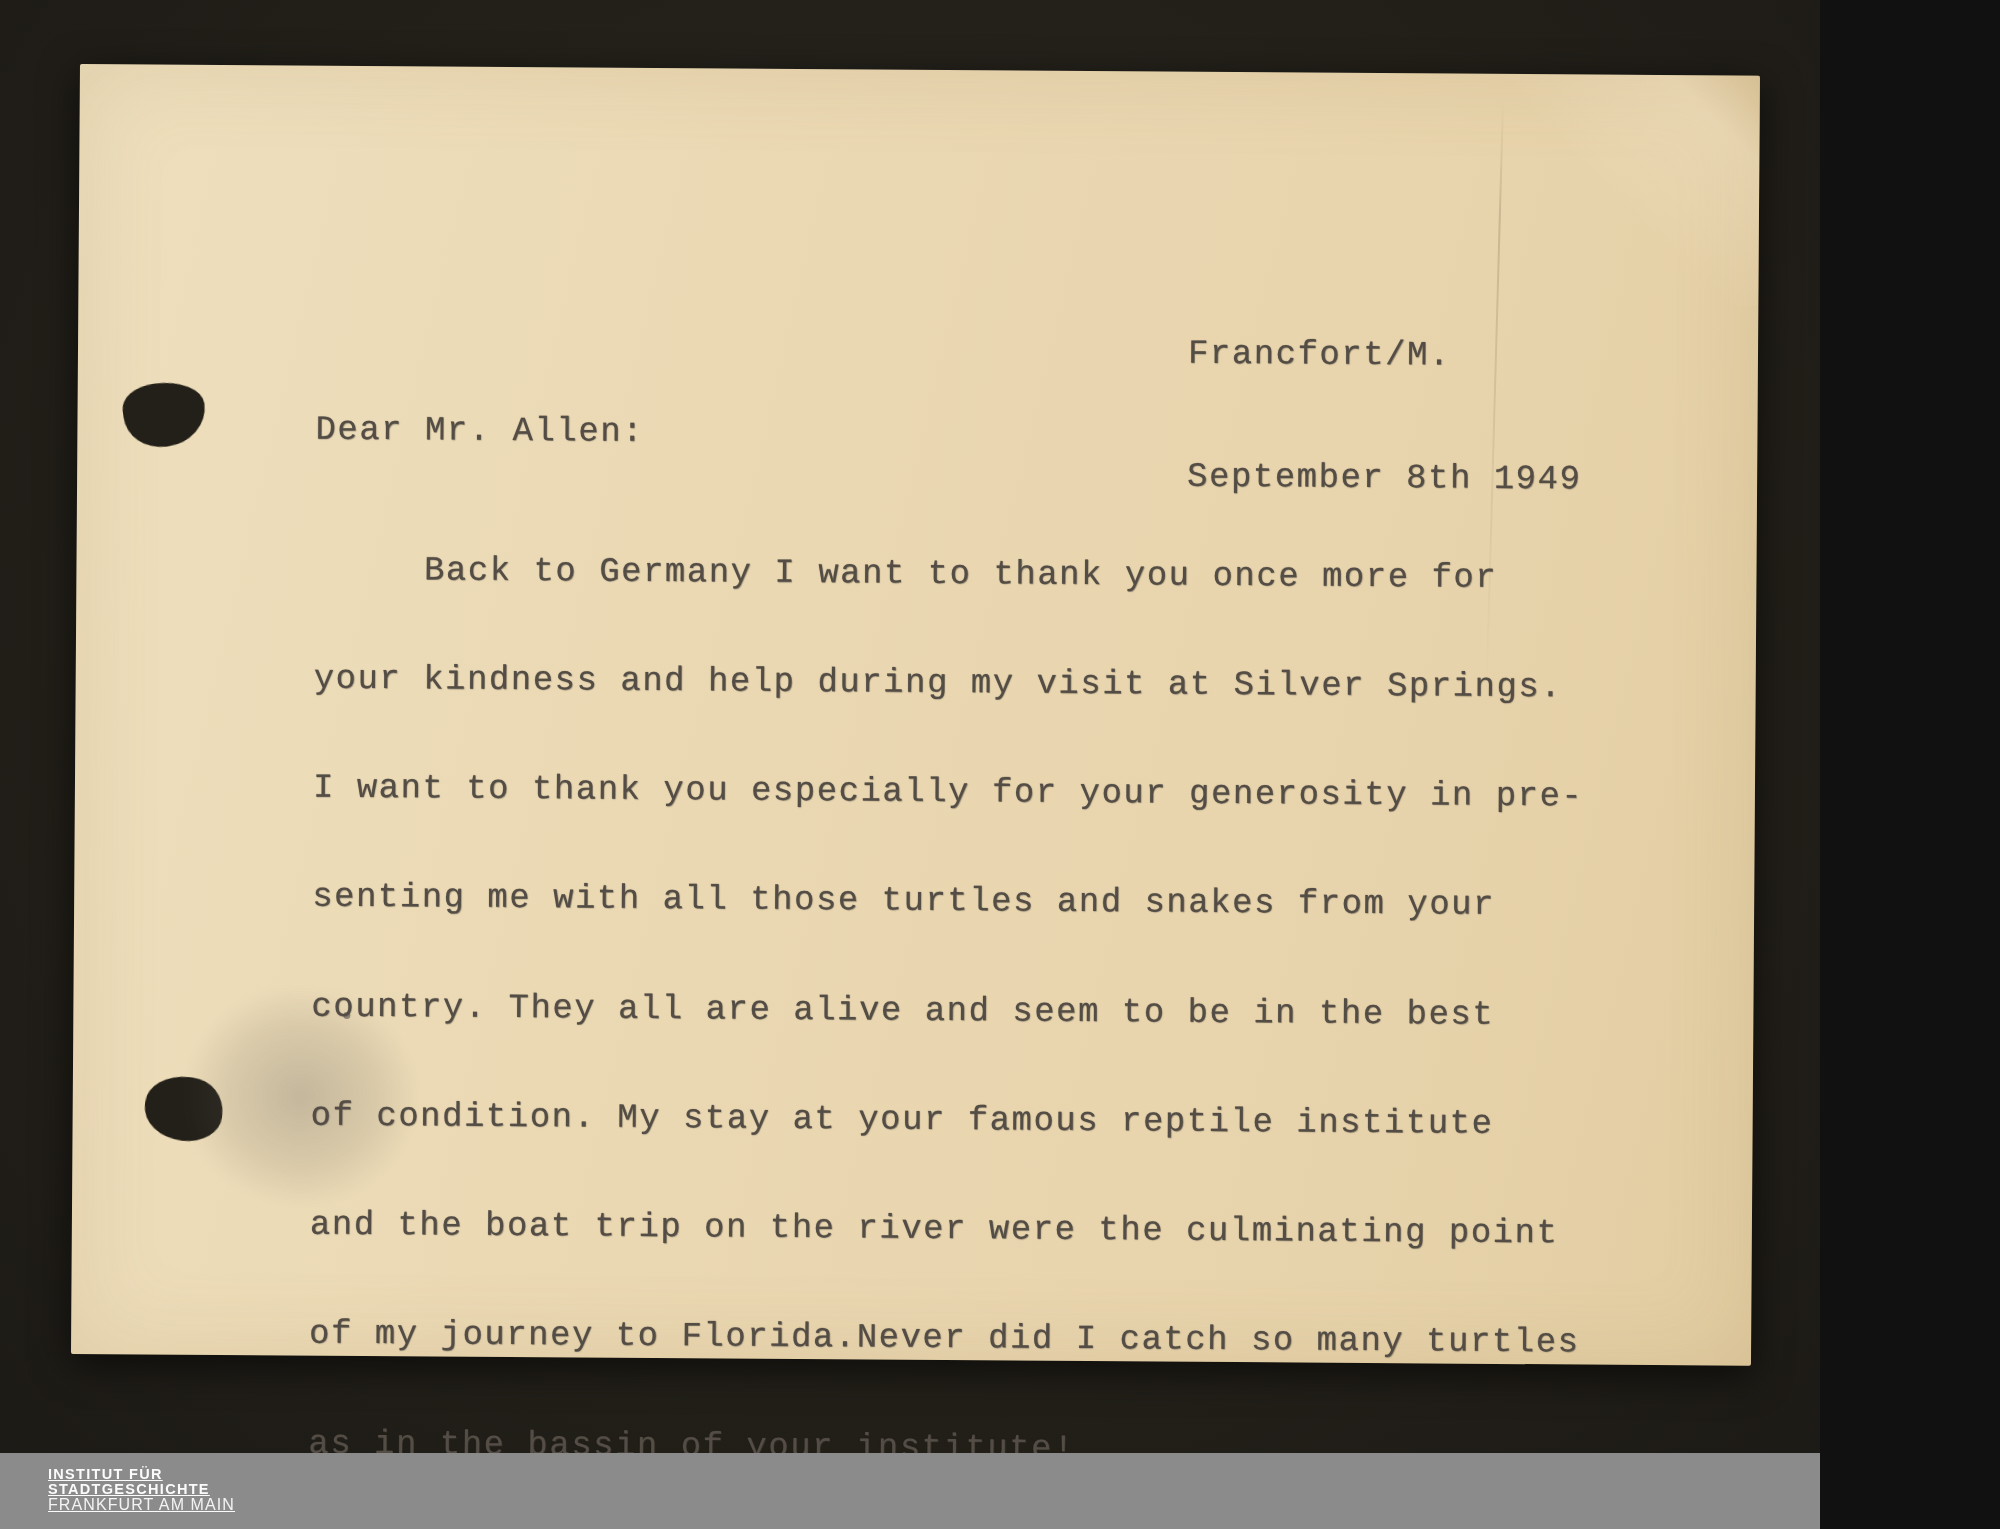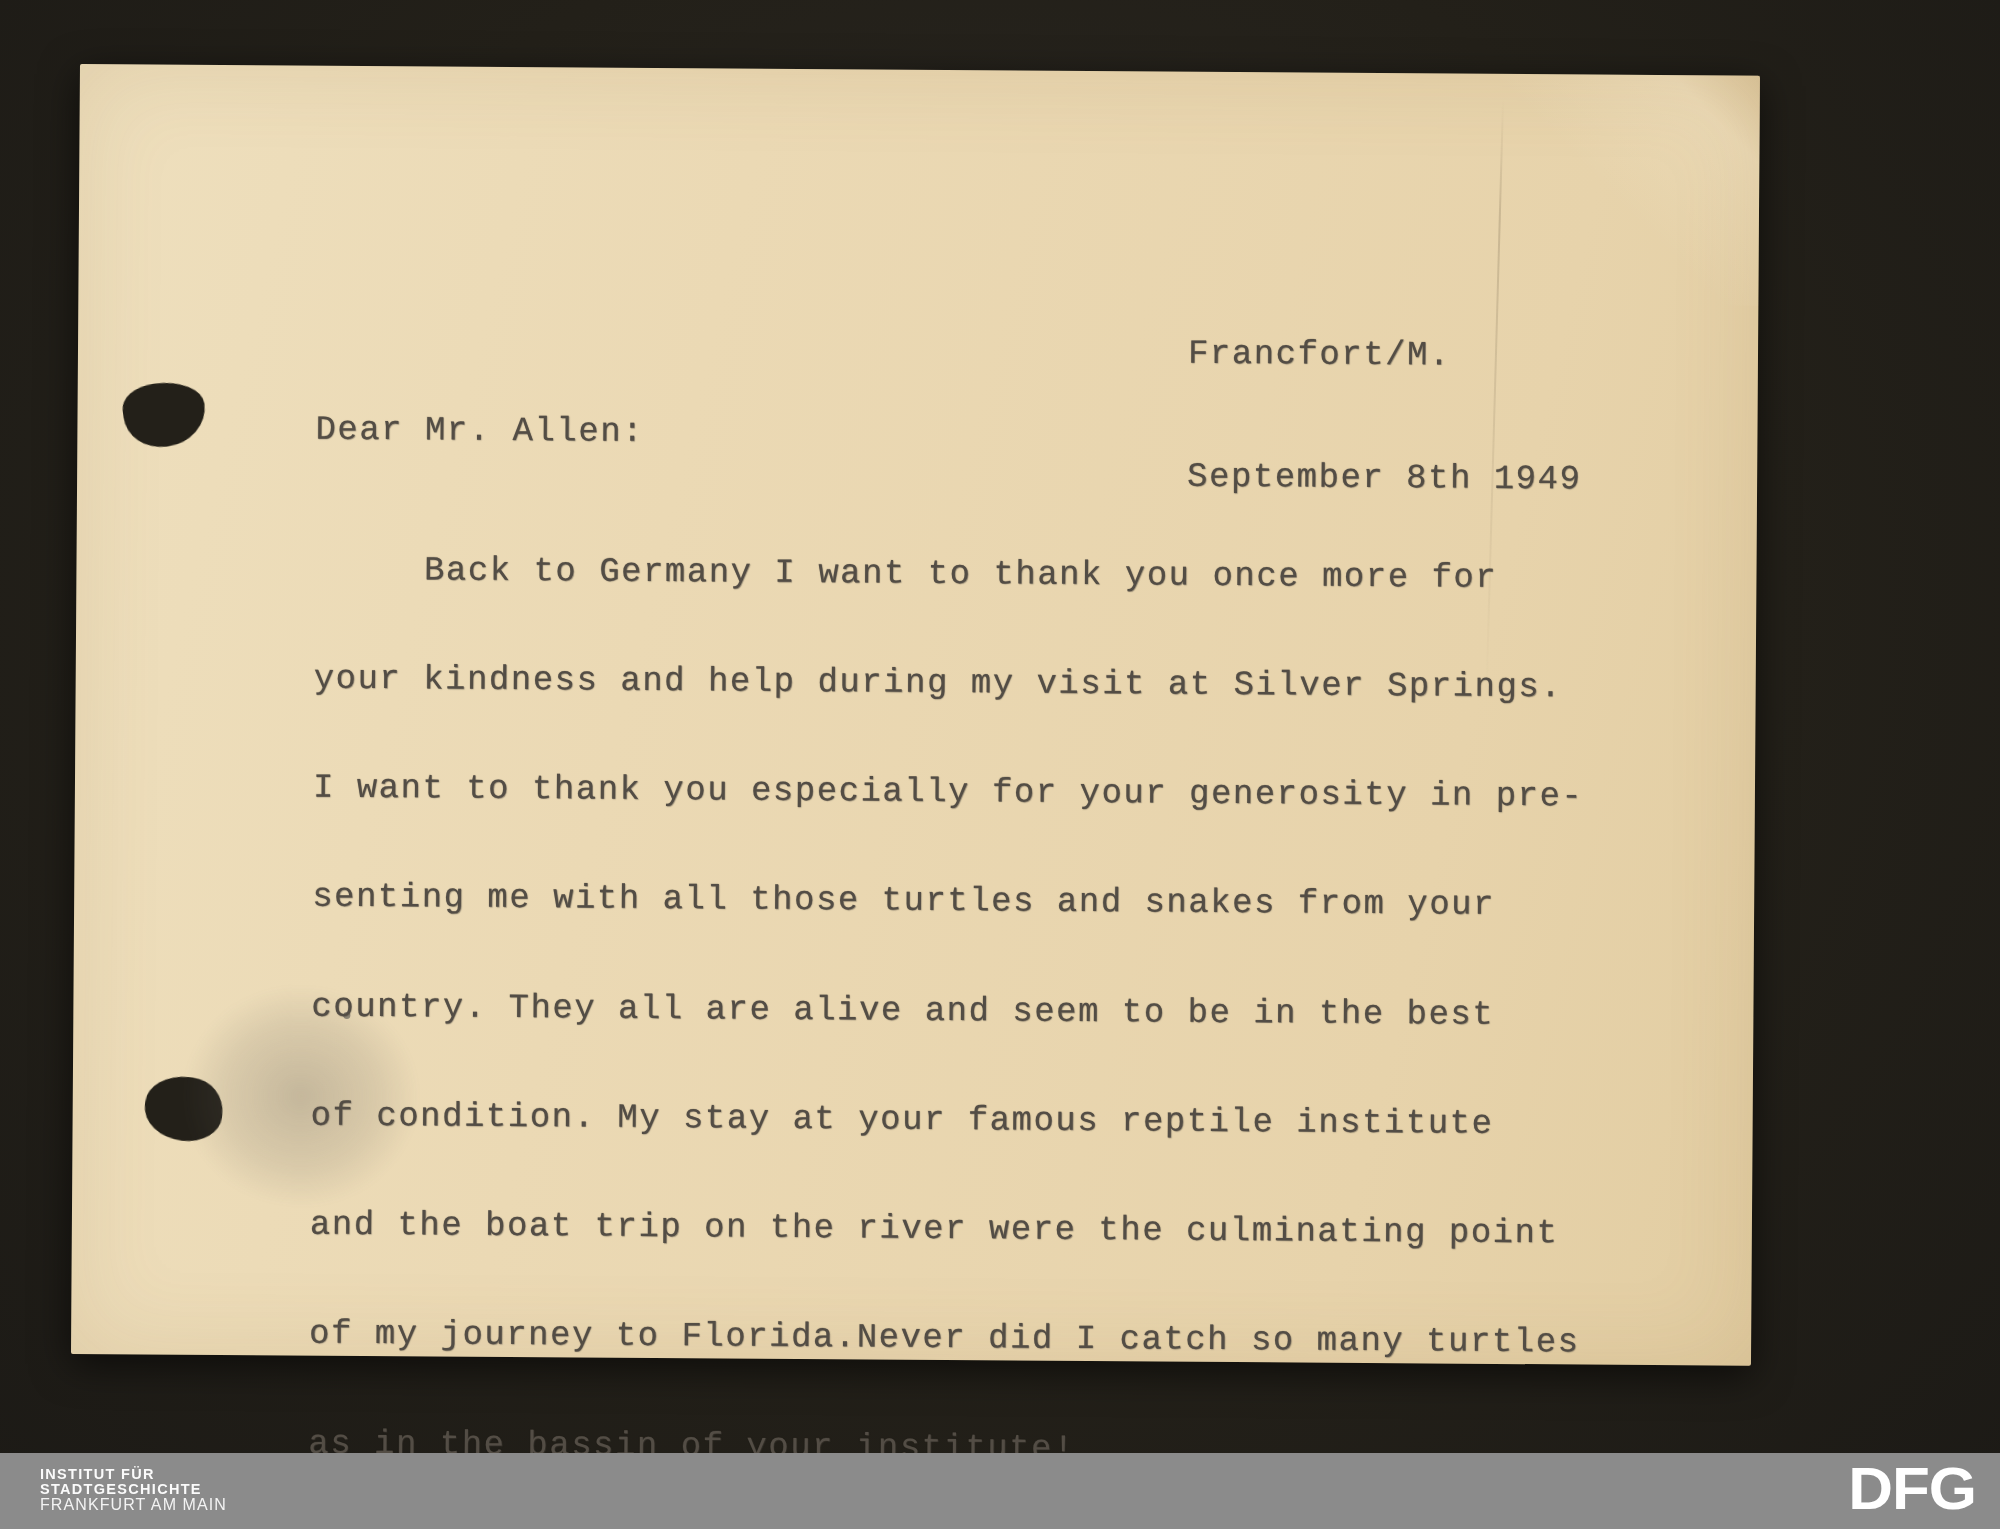--- a/index.html
+++ b/index.html
@@ -1,17 +1,17 @@
 <!DOCTYPE html>
 <html><head>
 <meta charset="utf-8">
 <style>
   html,body{margin:0;padding:0;background:#111;}
   .stage{
-    position:relative;width:2000px;height:1529px;overflow:hidden;
+    position:relative;width:1820px;height:1529px;overflow:hidden;
     background:radial-gradient(ellipse at 50% 40%, #2a2723 0%, #232019 55%, #1c1a16 100%);
     font-family:"Liberation Sans", sans-serif;
   }
   
   .paper{
     position:absolute;left:80px;top:64px;width:1680px;height:1290px;
     background:linear-gradient(103deg,#eedfbd 0%,#ebd9b4 35%,#e7d3ab 78%,#e2cda2 100%);
     box-shadow:0 10px 38px rgba(0,0,0,0.6), inset 0 0 90px rgba(140,105,60,0.14);
     transform:rotate(0.4deg);transform-origin:top left;
     border-radius:2px;
@@ -47,21 +47,21 @@
   .dateblock{position:absolute;left:1110px;top:180px;line-height:41px;}
   .salutation{position:absolute;left:238px;top:344px;line-height:40px;}
   .bodyblock{position:absolute;left:238px;top:413px;line-height:36.4px;}
   .tline{white-space:pre;}
   
   .footer{
     position:absolute;left:0;top:1453px;width:2000px;height:76px;
     background:#8b8b8b;display:block;
   }
   .inst{
-    position:absolute;left:40px;top:14px;color:#fbfbfb;line-height:15px;
+    position:absolute;left:48px;top:14px;color:#fbfbfb;line-height:15px;text-decoration:underline;
   }
   .inst .b{font-weight:bold;font-size:14.5px;letter-spacing:1.3px;}
   .inst .s{font-size:16px;letter-spacing:1.1px;font-weight:normal;color:#f3f3f3;}
   .caption{
     position:absolute;left:418px;top:50%;transform:translateY(-52%);
     color:#fdfdfd;font-size:30px;letter-spacing:0.2px;white-space:nowrap;
   }
   .dfg{
     position:absolute;right:24px;top:50%;transform:translateY(-54%) scaleY(0.96);
     color:#ffffff;font-weight:bold;font-size:62px;letter-spacing:-1px;

